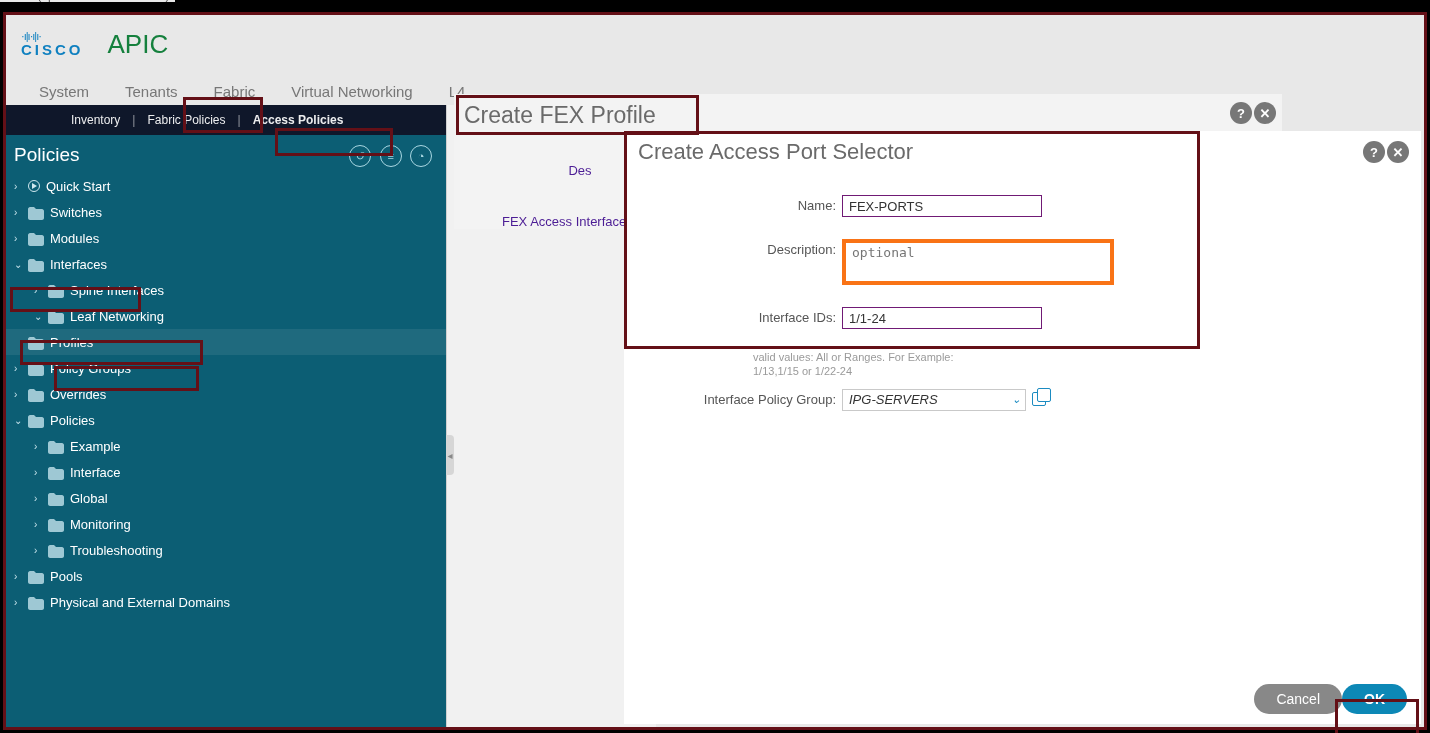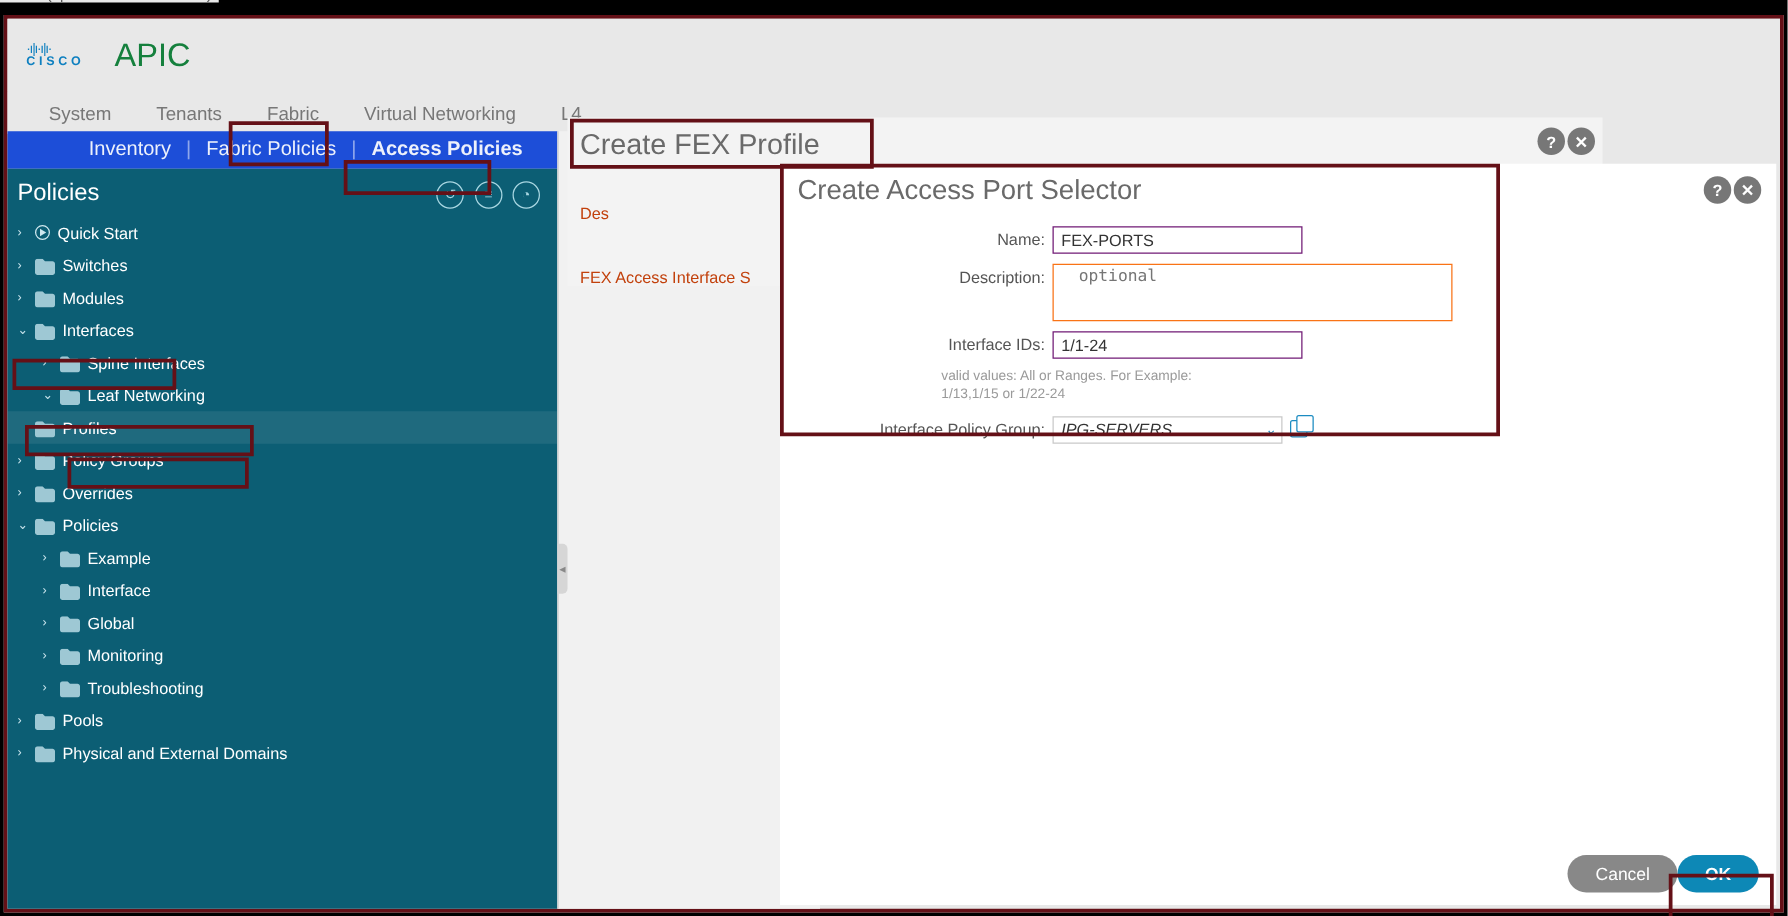--- a/index.html
+++ b/index.html
@@ -32,21 +32,21 @@
 
   .topbar {
     height: 58px;
     background: #e8e8e8;
     display: flex;
     align-items: center;
     padding-left: 15px;
   }
   .cisco-logo { color:#0f80c0; font-size:11px; line-height:1; margin-right:24px;}
   .cisco-logo .bars { letter-spacing:-1px; font-weight:normal; }
-  .cisco-logo .word { font-weight:bold; font-size:10px; letter-spacing:3px;}
+  .cisco-logo .word { font-weight:bold; font-size:15px; letter-spacing:3px;}
   .appname { color:#15803d; font-size:26px; font-weight:300;}
 
   .tabs {
     height: 34px;
     display:flex;
     align-items:flex-end;
     padding-left:15px;
     background:#e8e8e8;
   }
   .tab {
@@ -56,26 +56,26 @@
     cursor:pointer;
   }
   .tab.active{ }
 
   .subtabs {
     position:absolute;
     top: 90px;
     left:0;
     width: 440px;
     height: 30px;
-    background:#1d4ed8;
+    background:#0f172a;
     display:flex;
     align-items:center;
     padding-left:57px;
     color:#fff;
-    font-size:16px;
+    font-size:12px;
   }
   .subtab { padding:0 8px; cursor:pointer; opacity:.92;}
   .subtab.active{ font-weight:bold;}
   .sep { opacity:.5; padding:0 4px;}
 
   .sidebar {
     position:absolute;
     top:120px; left:0;
     width:440px;
     bottom:0;
@@ -149,40 +149,40 @@
     width:22px; height:22px; border-radius:50%;
     background:#777; color:#fff; display:inline-flex;
     align-items:center; justify-content:center; font-size:13px; font-weight:bold;
   }
 
   .fex-body{
     padding:10px 10px 0 10px;
     color:#555;
   }
   .fex-row{ display:flex; margin:16px 0 0 0;}
-  .fex-lbl{ width:160px; text-align:left; padding-right:4px; color:#c2410c;}
+  .fex-lbl{ width:160px; text-align:center; padding-right:4px; color:#4c1d95;margin-left:38px;}
 
   
   .aps-dialog{
     position:absolute;
     top:116px; left:618px; right:3px; bottom:3px;
     background:#fff;
     z-index:5;
   }
   .aps-title{ font-size:22px; color:#6a6a6a; padding:8px 0 4px 14px;}
   .aps-close{ position:absolute; right:12px; top:10px; display:flex; gap:2px;}
   .form{ padding:4px 30px 0 14px;}
-  .form-row{ display:flex; align-items:flex-start; margin:8px 0;}
+  .form-row{ display:flex; align-items:flex-start; margin:22px 0;}
   .form-row .lbl{ width:204px; text-align:right; padding-right:6px; color:#555; padding-top:3px;}
   .form-row input[type=text]{
     width:200px; height:22px; border:1px solid #701a75; padding:2px 6px;
     font-size:13px; color:#333;
   }
   .form-row textarea{
-    width:320px; height:46px; border:1px solid #f97316; padding:2px 20px;
+    width:272px; height:46px; border:4px solid #f97316; padding:2px 6px;
     font-size:13px; color:#888; resize:none;
   }
   .hint{ font-size:11px; color:#9a9a9a; margin-left:115px; line-height:1.25;}
   .select{
     width:184px; height:22px; border:1px solid #c9c9c9; display:inline-flex;
     align-items:center; padding:0 6px; color:#333; position:relative;font-style:italic;
   }
   .select .chev{ position:absolute; right:4px; color:#1b8bc1; font-size:11px;}
   .openext{
     display:inline-block; width:16px; height:16px; margin-left:6px;

